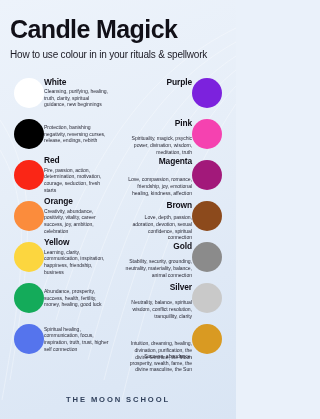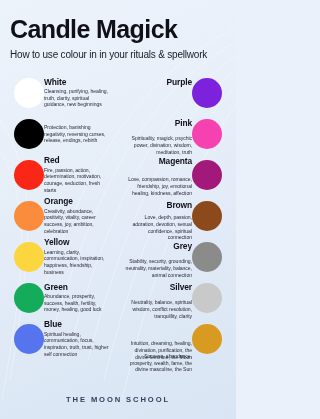--- a/index.html
+++ b/index.html
@@ -198,44 +198,42 @@
     </div>
 
     <div class="row">
       <div class="swatch left" style="background-color: rgb(252, 214, 63);"></div>
       <div class="entry left">
         <div class="entry-name">Yellow</div>
         <div class="entry-desc">Learning, clarity, communication, inspiration, happiness, friendship, business</div>
       </div>
       <div class="spacer"></div>
       <div class="entry right">
-        <div class="entry-name">Grey</div>
+        <div class="entry-name">Gold</div>
         <div class="entry-desc">Neutrality, balance, spiritual wisdom, conflict resolution, tranquillity, clarity</div>
       </div>
       <div class="swatch right" style="background-color: rgb(139, 139, 139);"></div>
     </div>
 
     <div class="row">
       <div class="swatch left" style="background-color: rgb(20, 171, 90);"></div>
       <div class="entry left">
-        <div class="entry-name">Green</div>
         <div class="entry-desc">Abundance, prosperity, success, health, fertility, money, healing, good luck</div>
       </div>
       <div class="spacer"></div>
       <div class="entry right">
         <div class="entry-name">Silver</div>
         <div class="entry-desc">Intuition, dreaming, healing, divination, purification, the divine feminine, the Moon</div>
       </div>
       <div class="swatch right" style="background-color: rgb(201, 201, 201);"></div>
     </div>
 
     <div class="row">
       <div class="swatch left" style="background-color: rgb(85, 116, 237);"></div>
       <div class="entry left">
-        <div class="entry-name">Blue</div>
         <div class="entry-desc">Spiritual healing, communication, focus, inspiration, truth, trust, higher self connection</div>
       </div>
       <div class="spacer"></div>
       <div class="entry right">
         <div class="entry-desc">Success, abundance, prosperity, wealth, fame, the divine masculine, the Sun</div>
       </div>
       <div class="swatch right" style="background-color: rgb(217, 154, 34);"></div>
     </div>
 
   </div>

